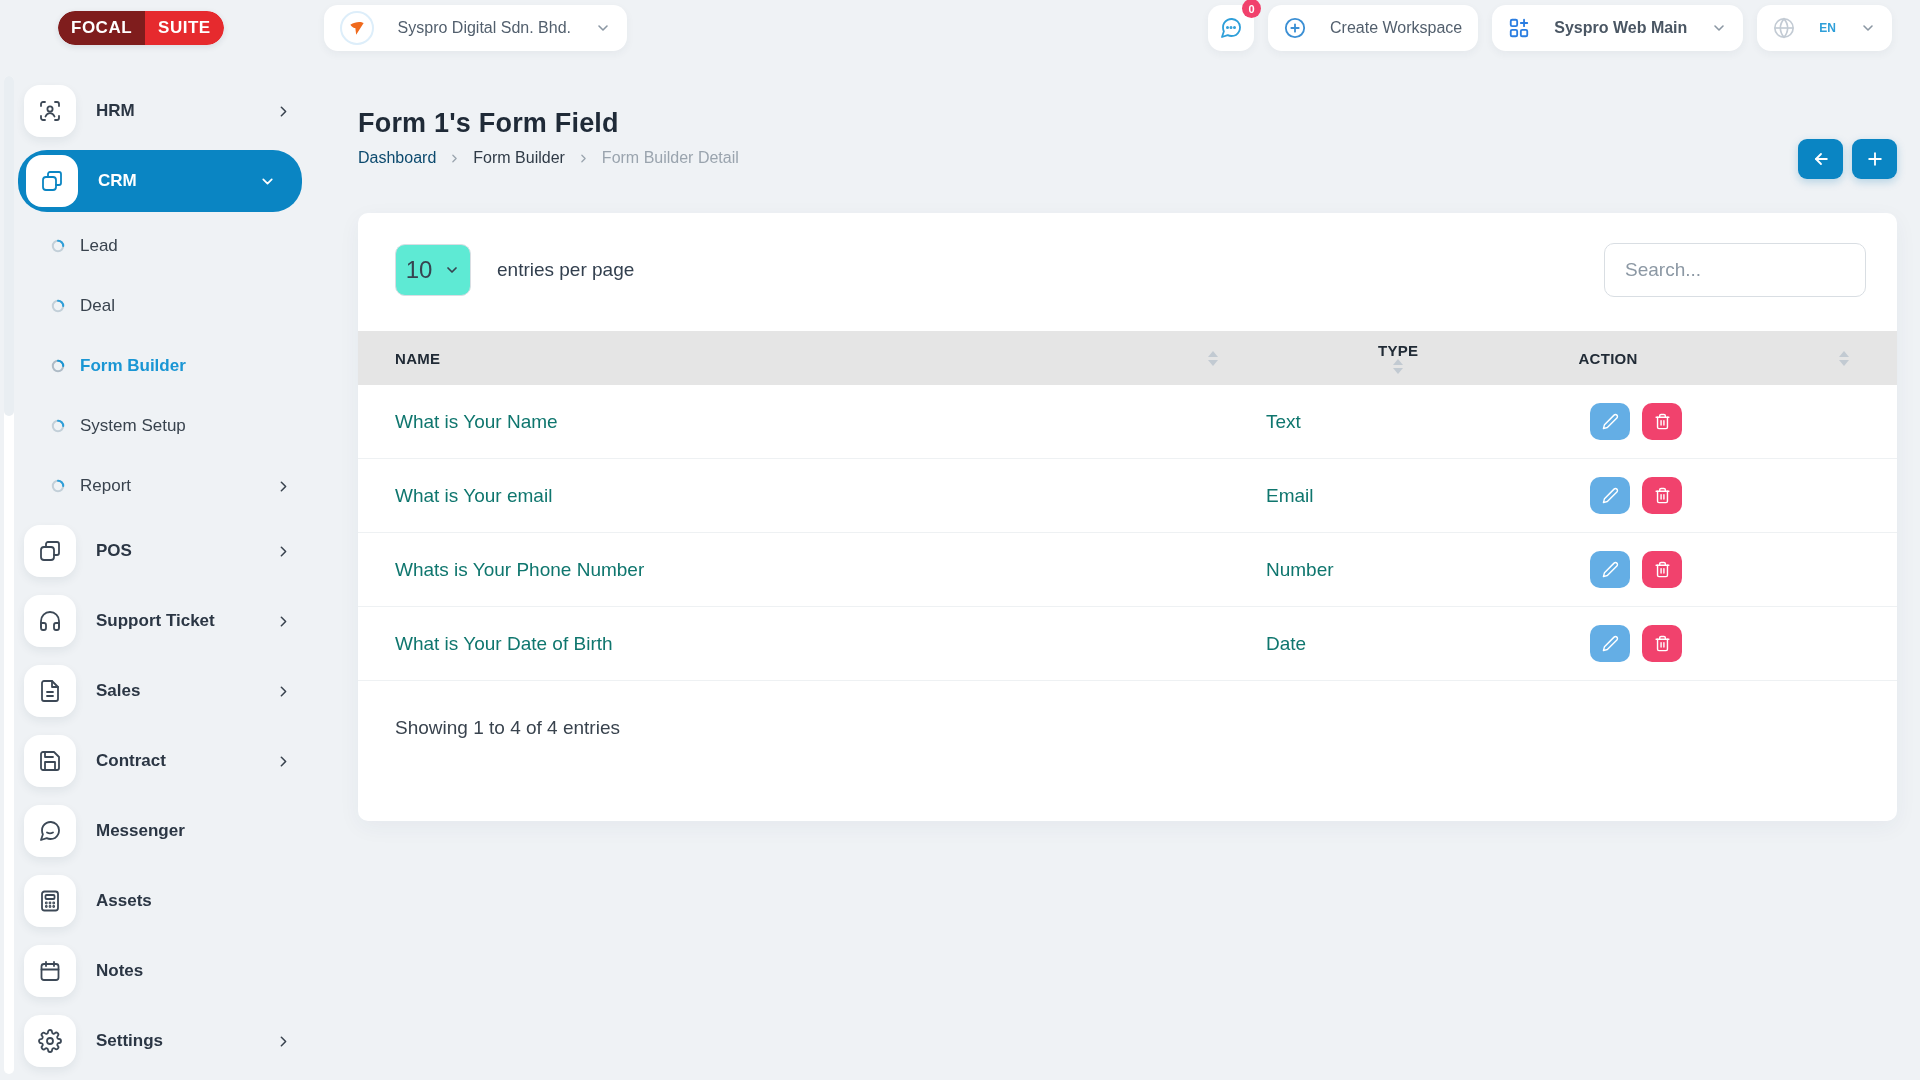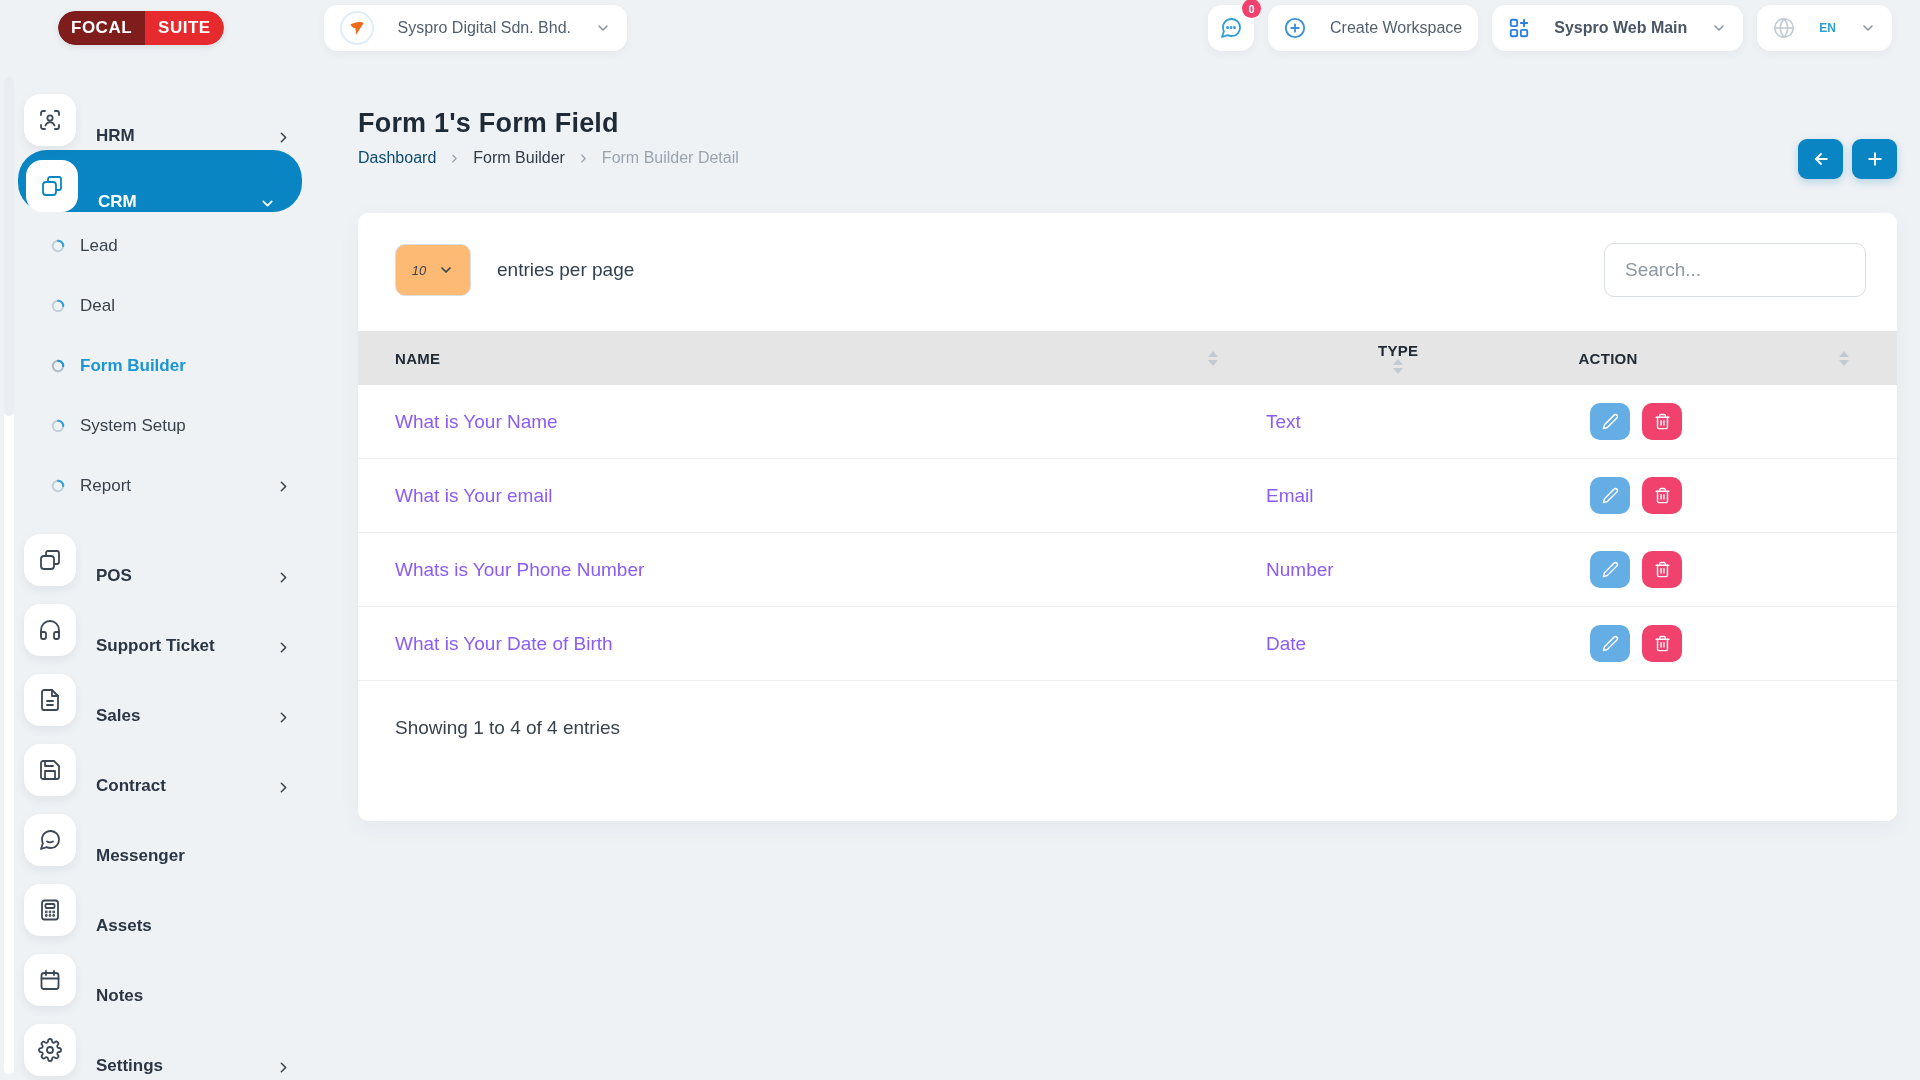--- a/index.html
+++ b/index.html
@@ -49,21 +49,21 @@
   }
   .applabel { font-weight:bold; color:#4a5663; }
   .lang { color:#2e9fd9; font-weight:bold; font-size:12px; }
 
   
   .sidebar { position:absolute; top:56px; left:0; width:320px; bottom:0; padding-top:20px; }
   .sb-scroll-track { position:absolute; left:4px; top:20px; bottom:6px; width:10px; background:#ffffff; border-radius:5px; }
   .sb-scroll-thumb { position:absolute; left:0; top:0; width:10px; height:340px; background:#e9eef2; border-radius:5px; }
 
   .sb-item-top {
-    height:70px; display:flex; align-items:flex-end;
+    height:70px; display:flex; align-items:center;
     padding-left:24px; padding-right:28px; cursor:pointer;
   }
   .sb-icon-box {
     width:52px; height:52px; border-radius:16px; background:#fff; flex:none;
     box-shadow:0 4px 10px rgba(30,50,70,.07);
     display:flex; align-items:center; justify-content:center; color:#3c4856;
   }
   .sb-top-label { margin-left:20px; font-size:17px; font-weight:bold; color:#2b3644; flex:1; }
   .sb-chev { color:#39434e; flex:none; }
 
@@ -99,21 +99,21 @@
 
   .card {
     margin-top:46px; background:#fff; border-radius:10px; height:608px;
     box-shadow:0 6px 22px rgba(40,60,90,.05); overflow:hidden;
   }
   .card-top { display:flex; align-items:center; justify-content:space-between; padding:30px 31px 34px 37px; }
   .entries-wrap { display:flex; align-items:center; gap:26px; }
   .entries-select {
     width:76px; height:52px; border:1px solid #d9dee3; border-radius:10px;
     display:flex; align-items:center; justify-content:center; gap:12px;
-    font-size:13px; color:#374350; cursor:pointer; background:#fdba74;font-style:italic;
+    font-size:24px; color:#374350; cursor:pointer; background:#5eead4;
   }
   .entries-label { font-size:19px; color:#323f4e; }
   .search-input {
     width:262px; height:54px; border:1px solid #d9dee3; border-radius:10px;
     padding:0 20px; font-size:19px; color:#39434e; outline:none; background:#fff;
     font-family:"Liberation Sans", sans-serif;
   }
   .search-input::placeholder { color:#8c98a4; }
 
   .dtable { width:100%; }
@@ -124,21 +124,21 @@
     padding-right:48px; cursor:pointer;
   }
   .th-name { width:59%; padding-left:37px; }
   .th-type { width:20.3%;flex-direction:column; }
   .th-action { width:20.7%; }
   .sort { display:flex; flex-direction:column; gap:3px; }
   .sort i { display:block; width:0; height:0; border-left:5px solid transparent; border-right:5px solid transparent; }
   .sort .up { border-bottom:6px solid #c2cad2; }
   .sort .down { border-top:6px solid #c2cad2; }
 
-  .trow { display:flex; align-items:center; height:74px; border-bottom:1px solid #eef1f3; font-size:19px; color:#8b5cf6;justify-content:flex-end; }
+  .trow { display:flex; align-items:center; height:74px; border-bottom:1px solid #eef1f3; font-size:19px; color:#0f766e; }
   .td-name { width:59%; padding-left:37px; }
   .td-type { width:20.3%; }
   .td-action { width:20.7%; display:flex; gap:12px; padding-left:12px; }
   .act-btn { width:40px; height:37px; border:none; border-radius:10px; cursor:pointer; display:flex; align-items:center; justify-content:center; color:#fff; }
   .act-edit { background:#64aee5; }
   .act-del { background:#f1426d; }
 
   .card-footer { padding:36px 0 0 37px; font-size:19px; color:#39434e; }
 </style>
 </head>

